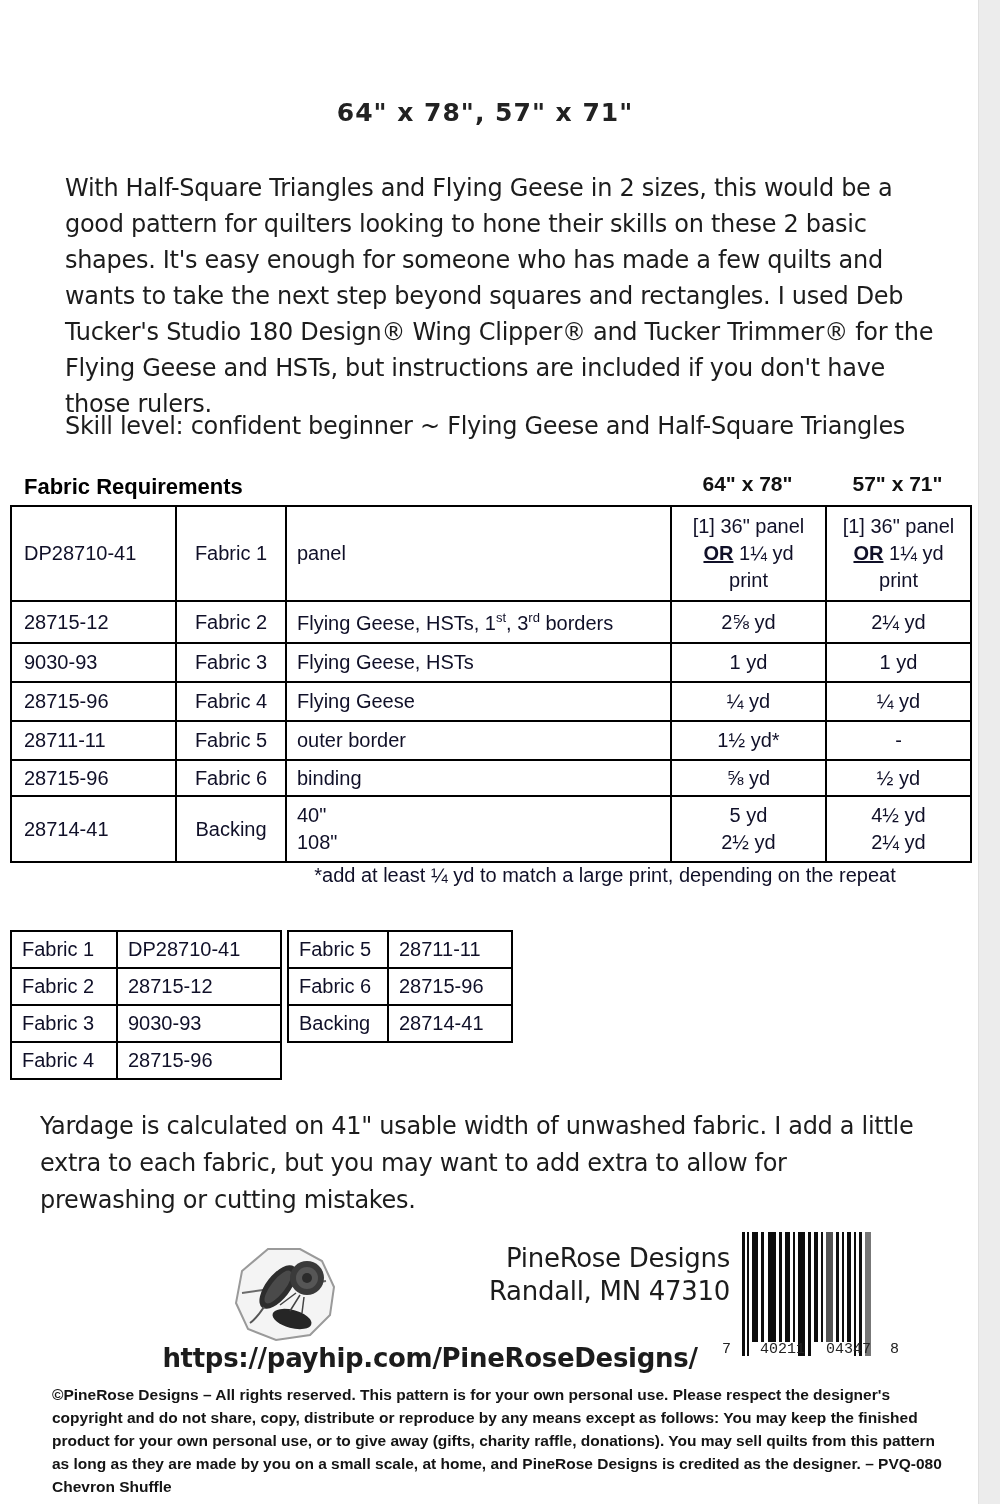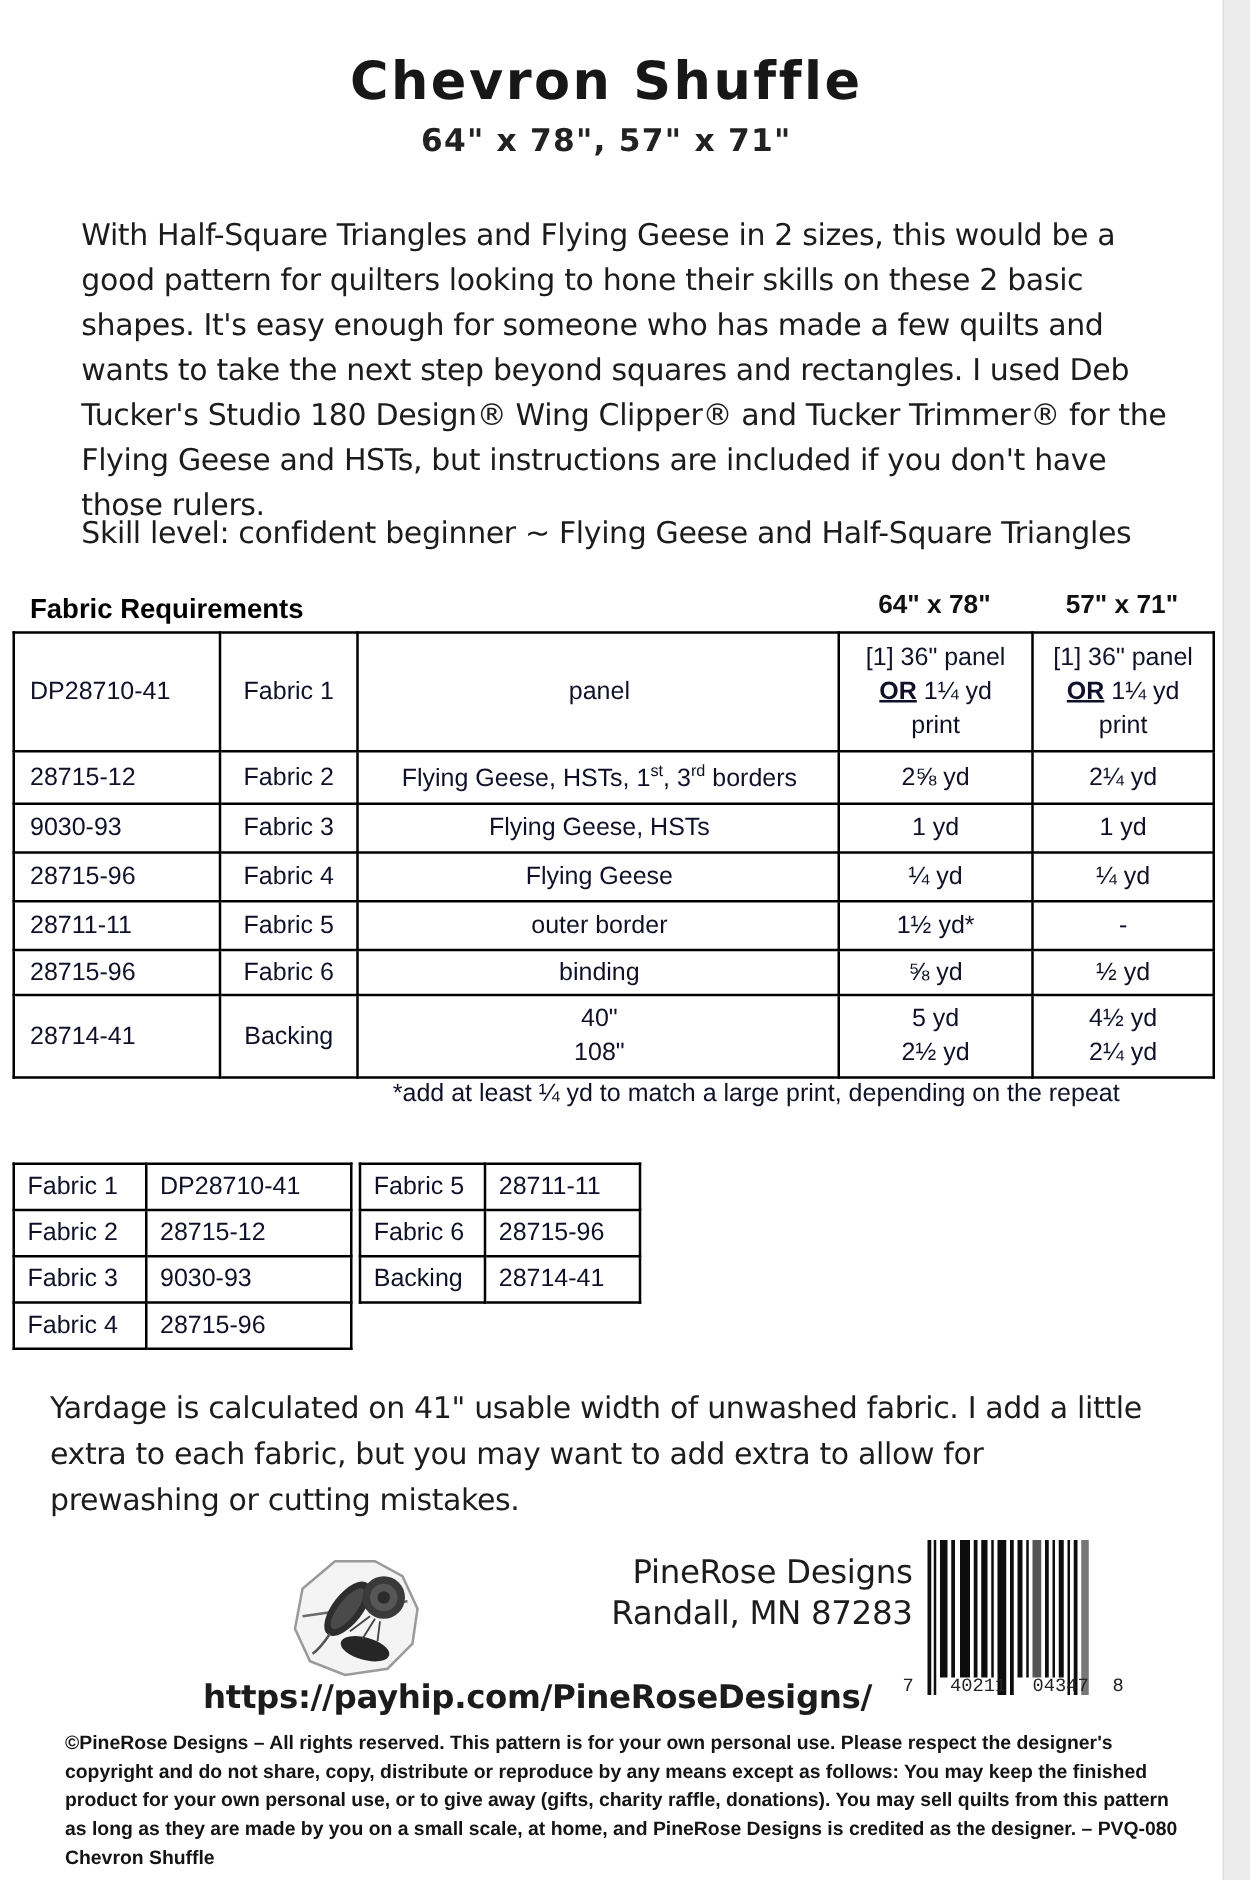--- a/index.html
+++ b/index.html
@@ -29,21 +29,21 @@
              font-size:21px; font-weight:bold; }
   .size-h2 { position:absolute; top:472px; left:825px; width:145px; text-align:center;
              font-size:21px; font-weight:bold; }
 
   table.main { position:absolute; top:505px; left:10px; border-collapse:collapse;
                table-layout:fixed; width:960px; }
   table.main td { border:2px solid #000; font-size:20px; color:#101028;
                   padding:2px 8px; vertical-align:middle; }
   table.main td.code { width:165px; padding-left:12px; }
   table.main td.fab  { width:110px; text-align:center; padding:2px 2px; }
-  table.main td.use  { width:385px; padding-left:10px;text-align:center; }
+  table.main td.use  { width:385px; padding-left:10px; }
   table.main td.val  { width:155px; text-align:center; }
   table.main td.val2 { width:145px; text-align:center; }
   tr.r1 { height:95px; } tr.r2 { height:42px; } tr.r3,tr.r4,tr.r5 { height:39px; }
   tr.r6 { height:36px; } tr.r7 { height:66px; }
   .or { text-decoration:underline; font-weight:bold; }
   sup { font-size:13px; }
   .stack div { line-height:27px; }
   td.topalign { vertical-align:top; padding-top:6px; }
 
   .footnote { position:absolute; top:864px; left:10px; width:960px; text-align:center;
@@ -73,21 +73,20 @@
 
   .copyright { position:absolute; top:1383px; left:52px; width:900px;
                font-size:15.5px; font-weight:bold; line-height:23px; color:#141414; }
 </style>
 </head>
 <body>
 
 <div class="page">
   <div class="scan-edge"></div>
 
-  <div class="title hand">Chevron Shuffle</div>
   <div class="subtitle hand">64" x 78", 57" x 71"</div>
 
   <div class="intro hand">With Half-Square Triangles and Flying Geese in 2 sizes, this would be a good pattern for quilters looking to hone their skills on these 2 basic shapes. It's easy enough for someone who has made a few quilts and wants to take the next step beyond squares and rectangles. I used Deb Tucker's Studio 180 Design®  Wing Clipper® and Tucker Trimmer®  for the Flying Geese and HSTs, but instructions are included if you don't have those rulers.</div>
   <div class="skill hand">Skill level:  confident beginner ~ Flying Geese and Half-Square Triangles</div>
 
   <div class="fr-heading">Fabric Requirements</div>
   <div class="size-h1">64" x 78"</div>
   <div class="size-h2">57" x 71"</div>
 
   <table class="main">
@@ -212,21 +211,21 @@
     <ellipse cx="62" cy="74" rx="9" ry="20" transform="rotate(105 62 74)" fill="#262626"></ellipse>
     <circle cx="77" cy="33" r="17" fill="#3a3a3a"></circle>
     <circle cx="77" cy="33" r="11" fill="#565656"></circle>
     <circle cx="77" cy="33" r="5" fill="#2b2b2b"></circle>
     <path d="M70 50 L60 66 M74 52 L72 68 M66 48 L50 60" stroke="#444" stroke-width="1.5" fill="none"></path>
     <path d="M34 62 Q26 74 20 78" stroke="#555" stroke-width="2" fill="none"></path>
   </svg>
 
   <div class="contact hand">
     <div>PineRose Designs</div>
-    <div>Randall, MN 87283</div>
+    <div>Randall, MN 47310</div>
   </div>
   <div class="url hand">https://payhip.com/PineRoseDesigns/</div>
 
   <svg class="barcode" viewBox="0 0 160 142">
     <g fill="#0d0d0d">
       <rect x="14" y="4" width="3" height="124"></rect>
         <rect x="19" y="4" width="2" height="124"></rect>
       <rect x="24" y="4" width="6" height="110"></rect>
         <rect x="33" y="4" width="3" height="110"></rect>
       <rect x="40" y="4" width="8" height="110"></rect>

